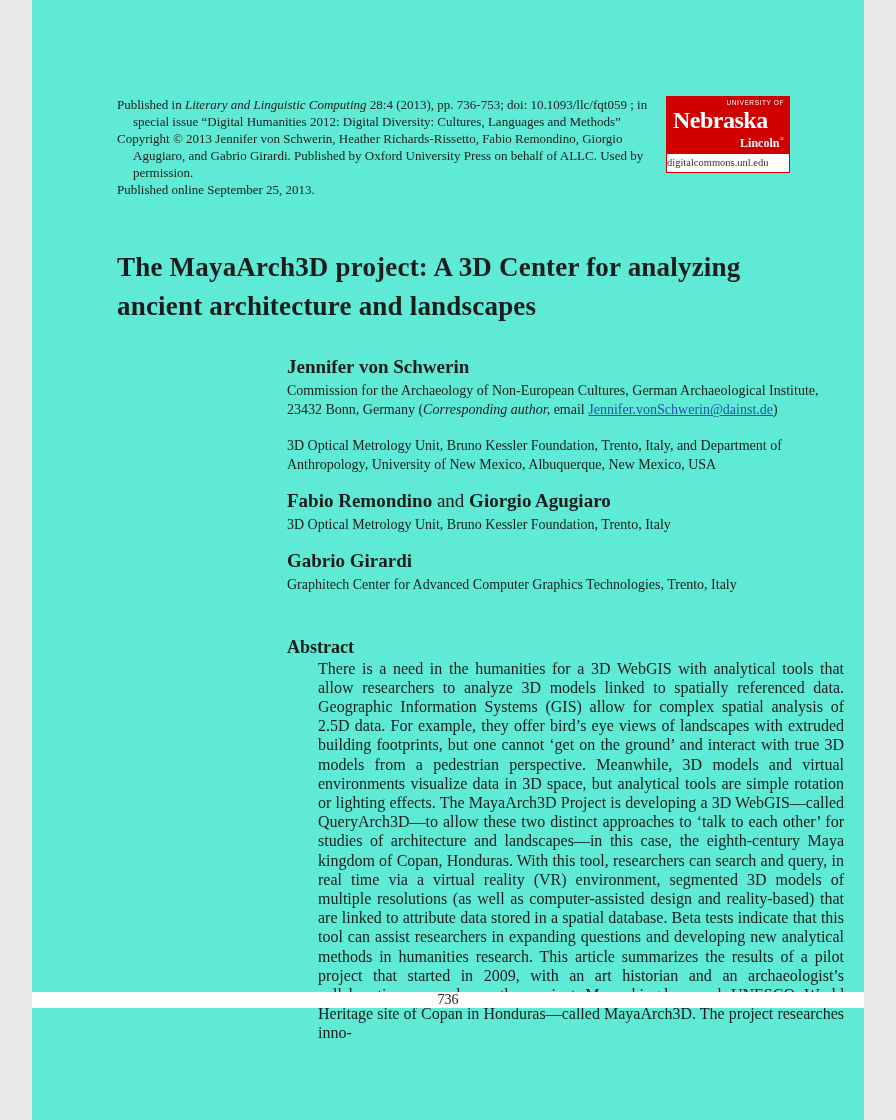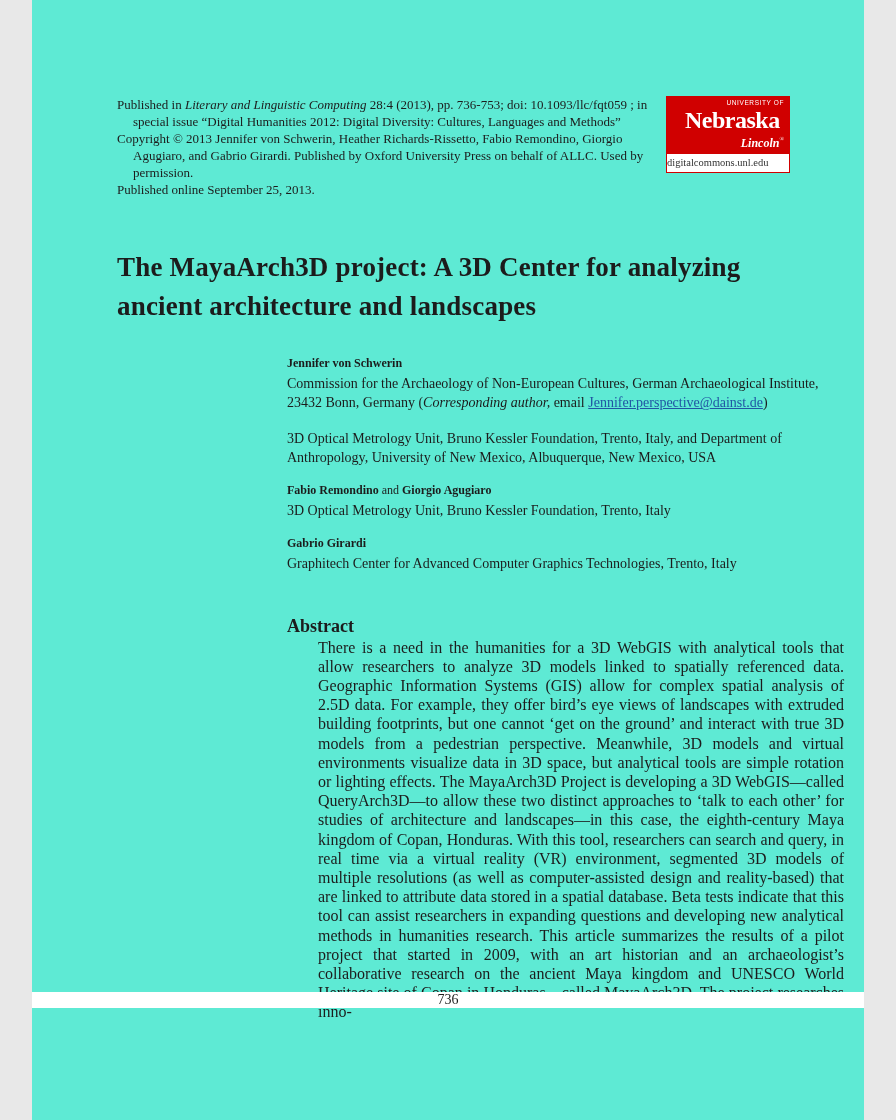--- a/index.html
+++ b/index.html
@@ -37,21 +37,21 @@
   }
   
   .logo{
     width:124px;
     border:1px solid var(--nebraska-red);
     flex-shrink:0;
   }
   .logo-red{
     background:var(--nebraska-red);
     color:#ffffff;
-    padding:3px 5px 4px 18px;
+    padding:3px 5px 4px 6px;
   }
   .univ-of{
     font-family:"Liberation Sans", sans-serif;
     font-size:6.5px;
     letter-spacing:0.6px;
     text-align:right;
     line-height:1;
   }
   .nebraska-row{
     line-height:1;
@@ -64,21 +64,20 @@
     line-height:1;
   }
   .lincoln-row{
     text-align:right;
     line-height:1;
     margin-top:2px;
   }
   .lincoln{
     font-size:12px;
     font-weight:bold;
-    font-style:italic;
   }
   .reg{
     font-size:6px;
     vertical-align:super;
   }
   .logo-url{
     background:#ffffff;
     color:#333333;
     text-align:left;
     font-size:10.5px;
@@ -95,21 +94,21 @@
   }
   
   .content{
     margin:30px 0 0 255px;
     width:557px;
   }
   .author{
     margin-bottom:16px;
   }
   .author-name{
-    font-size:12px;
+    font-size:19px;
     font-weight:bold;
     margin-bottom:3px;
   }
   .conj{
     font-weight:normal;
   }
   .author-aff{
     font-size:14px;
     line-height:19.2px;
   }
@@ -169,21 +168,21 @@
     </div>
 
   </div>
 
   <h1 class="title">The MayaArch3D project: A 3D Center for analyzing ancient architecture and landscapes</h1>
 
   <div class="content">
 
     <div class="author">
       <h2 class="author-name">Jennifer von Schwerin</h2>
-      <p class="author-aff"><span>Commission for the Archaeology of Non-European Cultures, German Archaeological Institute, 23432 Bonn, Germany (</span><i>Corresponding author,</i><span> email </span><a href="#" class="email-link">Jennifer.perspective@dainst.de</a><span>)</span></p>
+      <p class="author-aff"><span>Commission for the Archaeology of Non-European Cultures, German Archaeological Institute, 23432 Bonn, Germany (</span><i>Corresponding author,</i><span> email </span><a href="#" class="email-link">Jennifer.vonSchwerin@dainst.de</a><span>)</span></p>
     </div>
 
     <div class="author">
       <p class="author-aff">3D Optical Metrology Unit, Bruno Kessler Foundation, Trento, Italy, and Department of Anthropology, University of New Mexico, Albuquerque, New Mexico, USA</p>
     </div>
 
     <div class="author">
       <h2 class="author-name"><span>Fabio Remondino</span><span class="conj"> and </span><span>Giorgio Agugiaro</span></h2>
       <p class="author-aff">3D Optical Metrology Unit, Bruno Kessler Foundation, Trento, Italy</p>
     </div>

